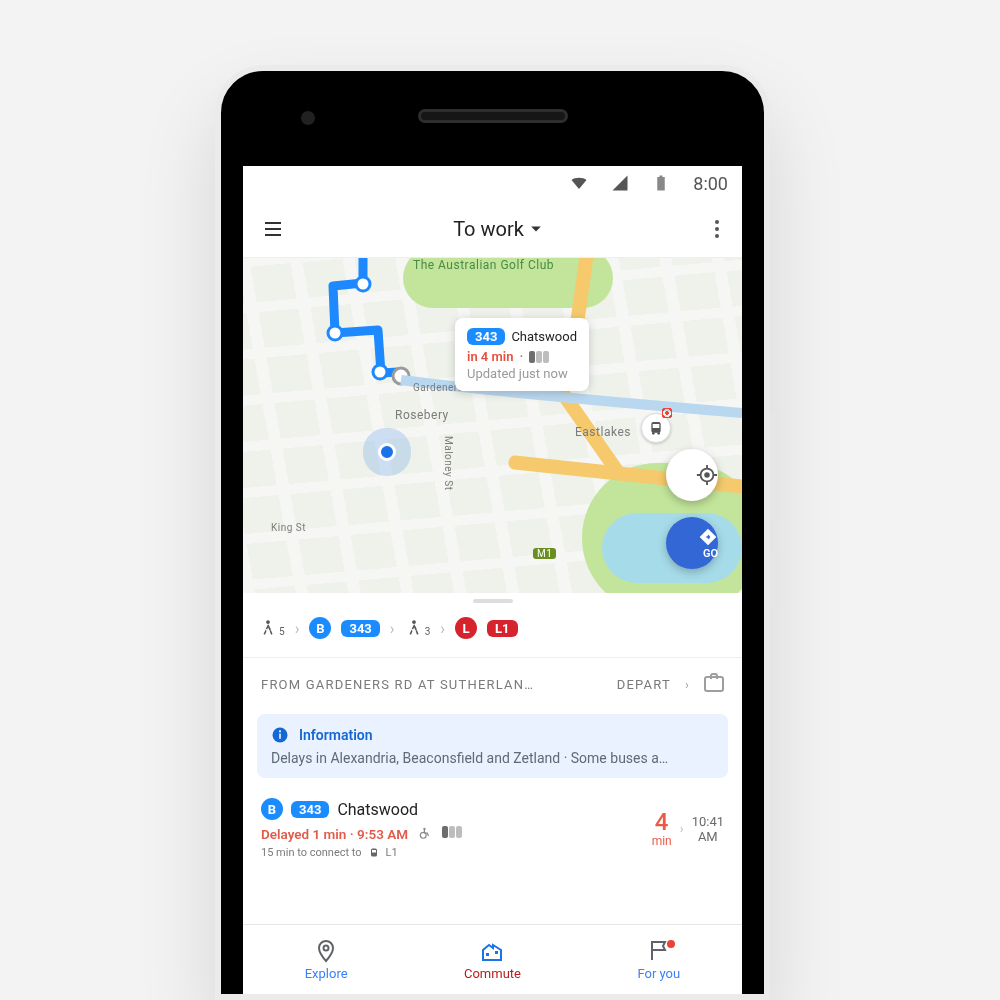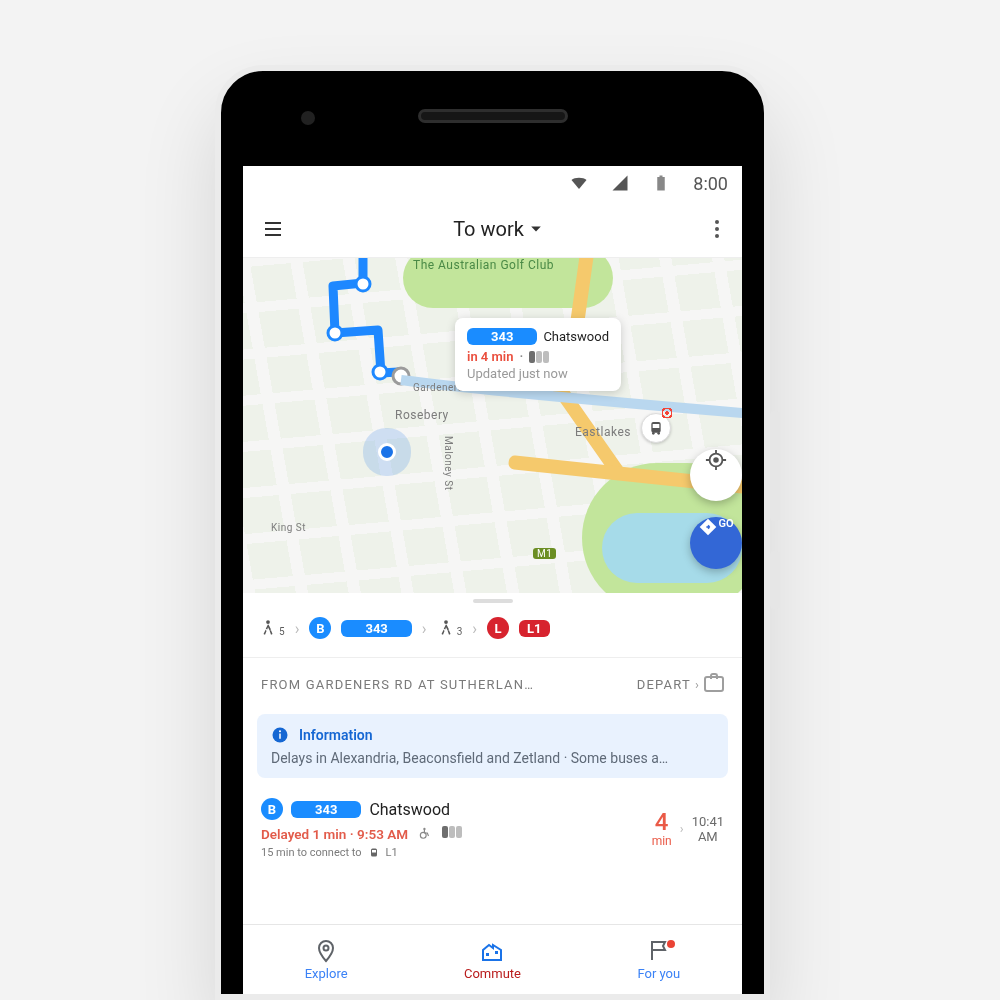--- a/index.html
+++ b/index.html
@@ -41,43 +41,43 @@
   .open-dot { fill:#fff; stroke:#9b9b9b; stroke-width:3; }
   .me-loc { position:absolute; width:18px; height:18px; border-radius:50%; background:#1a73e8; border:3px solid #fff; box-shadow:0 0 0 15px rgba(26,115,232,.18);}
   .label { position:absolute; color:#7c7c7c; font-size:12px; letter-spacing:.5px;}
   .bus-marker { position:absolute; width:30px; height:30px; border-radius:50%; background:#fff; border:1px solid #ddd; display:flex; align-items:center; justify-content:center; box-shadow:0 1px 3px rgba(0,0,0,.2);}
   .bus-marker::after{ content:""; position:absolute; top:-6px; right:-2px; width:10px; height:10px;
       background: repeating-radial-gradient(circle, #f44336 0 2px, transparent 2px 4px);}
 
   
   .tooltip { position:absolute; background:#fff; border-radius:8px; padding:10px 12px; box-shadow:0 2px 10px rgba(0,0,0,.18); font-size:13px;}
   .tooltip .ln1{ display:flex; align-items:center; gap:6px; color:#222;}
-  .pill { background:#1a8cff; color:#fff; border-radius:6px; padding:1px 24px; font-weight:700; font-size:13px;}
+  .pill { background:#1a8cff; color:#fff; border-radius:6px; padding:1px 8px; font-weight:700; font-size:13px;}
   .tooltip .ln2{ color:#ea4e3d; font-weight:600; margin-top:4px; display:flex; align-items:center; gap:6px;}
   .occ { display:inline-flex; gap:1px;}
   .occ i{ width:6px; height:12px; background:#bdbdbd; border-radius:2px; display:inline-block;}
   .occ i.on{ background:#6e6e6e;}
   .tooltip .ln3{ color:#9a9a9a; margin-top:2px;}
 
-  .fab { position:absolute; right:0; width:52px; height:52px; border-radius:50%; display:flex; align-items:flex-start; justify-content:center; font-size:11px; font-weight:600; box-shadow:0 3px 8px rgba(0,0,0,.25);}
+  .fab { position:absolute; right:24px; width:52px; height:52px; border-radius:50%; display:flex; flex-direction:column; align-items:flex-end; justify-content:center; font-size:11px; font-weight:600; box-shadow:0 3px 8px rgba(0,0,0,.25);}
   .fab.locate { bottom:92px; background:#fff; color:#555;}
   .fab.go { bottom:24px; background:#3367d6;color:#fff;}
 
   
   .sheet { background:#fff; padding-bottom:2px;}
   .handle { width:40px; height:4px; background:#ddd; border-radius:3px; margin:6px auto 0;}
   .steps { display:flex; align-items:center; gap:10px; padding:14px 16px 18px; border-bottom:1px solid #eee;}
   .steps svg{flex:none;}
   .walk { color:#5d5d5d; font-size:12px; display:flex; align-items:flex-end; gap:2px;}
   .chev { color:#bbb; font-size:16px;}
   .b-badge{ width:22px; height:22px; border-radius:50%; background:#1a8cff; color:#fff; font-weight:700; font-size:13px; display:inline-flex; align-items:center; justify-content:center;}
   .l-badge{ width:22px; height:22px; border-radius:50%; background:#d7232e; color:#fff; font-weight:700; font-size:13px; display:inline-flex; align-items:center; justify-content:center;}
   .l-pill { background:#d7232e; color:#fff; border-radius:6px; padding:1px 8px; font-weight:700; font-size:13px;}
 
-  .fromrow { display:flex; align-items:center; padding:18px 18px; gap:4px; color:#7a7a7a; font-size:13px; letter-spacing:1.2px;}
+  .fromrow { display:flex; align-items:center; padding:18px 18px; gap:14px; color:#7a7a7a; font-size:13px; letter-spacing:1.2px;}
   .fromrow .from{ flex:1; white-space:nowrap; overflow:hidden; text-overflow:ellipsis;}
   .fromrow .brief{ width:20px; height:16px; border:2px solid #9e9e9e; border-radius:3px; position:relative;}
   .fromrow .brief::before{content:""; position:absolute; top:-5px; left:4px; right:4px; height:4px; border:2px solid #9e9e9e; border-bottom:none; border-radius:3px 3px 0 0;}
 
   .info { margin:4px 14px; background:#e9f2fe; border-radius:8px; padding:12px 14px; font-size:14px;}
   .info .hd{ color:#1567d3; font-weight:600; display:flex; align-items:center; gap:10px;}
   .info .bd{ color:#5f6a78; margin-top:6px; white-space:nowrap; overflow:hidden; text-overflow:ellipsis;}
 
   .entry { padding:16px 18px; display:flex; gap:12px;}
   .entry .left{ flex:1;}

